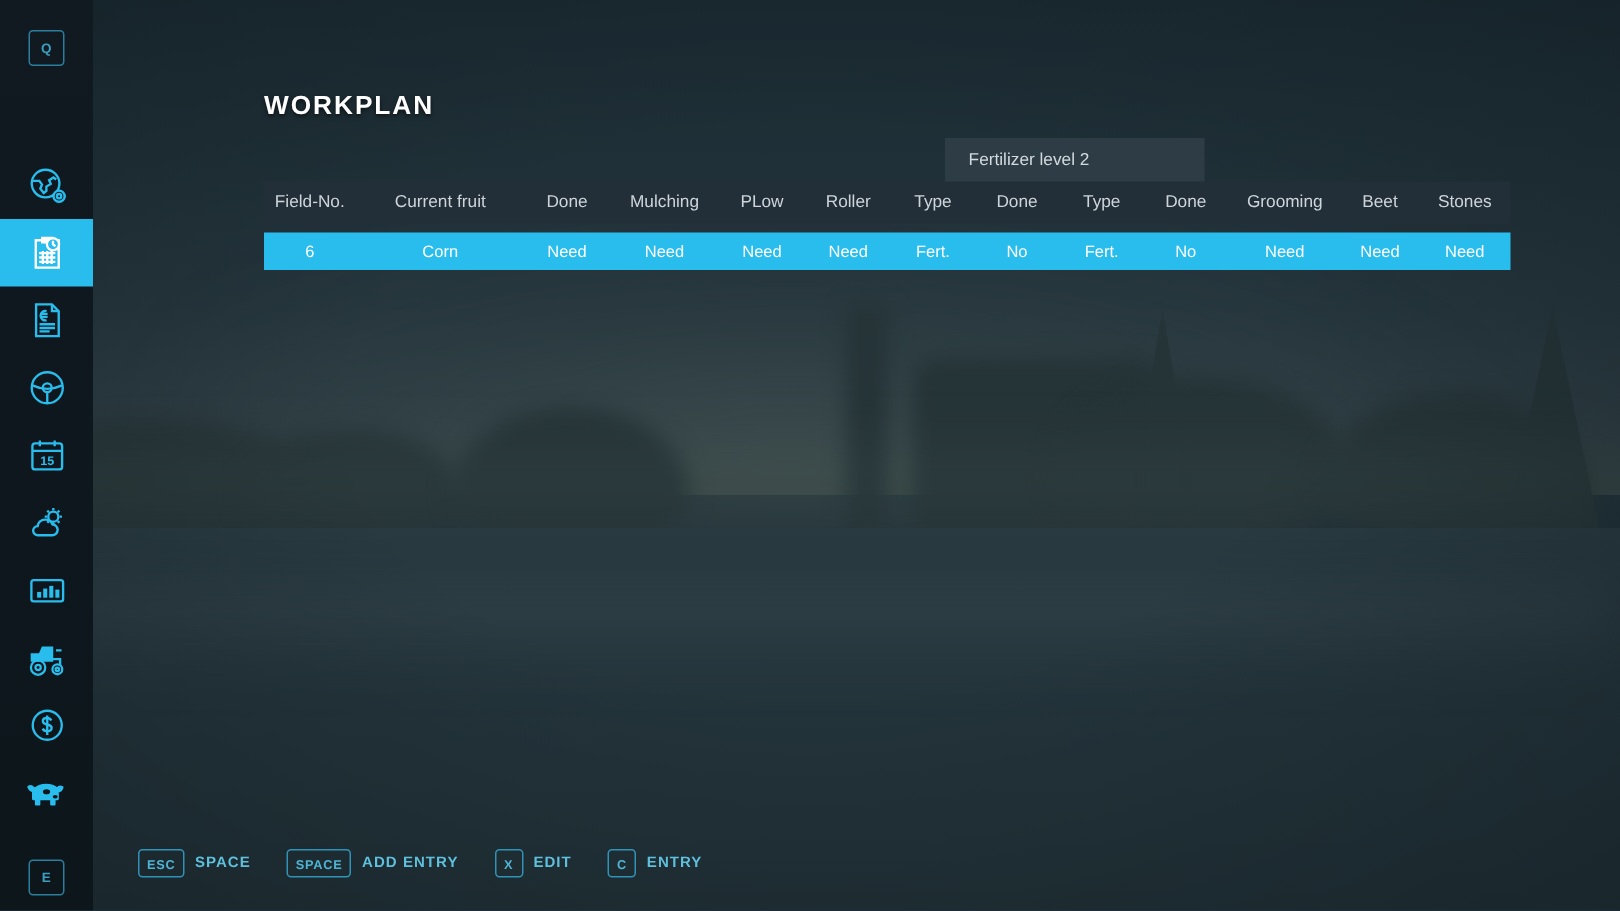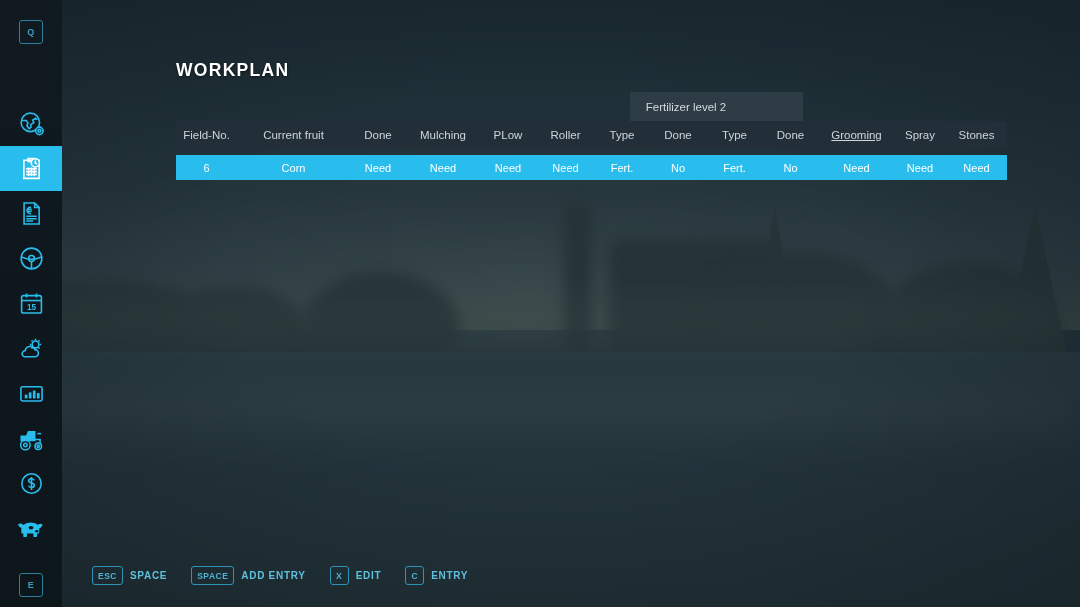--- a/index.html
+++ b/index.html
@@ -264,22 +264,22 @@
       <div class="col-cell" style="width: 61px;">Field-No.</div>
       <div class="col-cell" style="width: 113px;">Current fruit</div>
       <div class="col-cell" style="width: 56px;">Done</div>
       <div class="col-cell" style="width: 74px;">Mulching</div>
       <div class="col-cell" style="width: 56px;">PLow</div>
       <div class="col-cell" style="width: 59px; text-align: center;">Roller</div>
       <div class="col-cell" style="width: 54px;">Type</div>
       <div class="col-cell" style="width: 58px;">Done</div>
       <div class="col-cell" style="width: 55px;">Type</div>
       <div class="col-cell" style="width: 57px;">Done</div>
-      <div class="col-cell" style="width: 75px; text-decoration: underline;">Grooming</div>
-      <div class="col-cell" style="width: 52px;">Spray</div>
+      <div class="col-cell" style="width: 75px;">Grooming</div>
+      <div class="col-cell" style="width: 52px;">Beet</div>
       <div class="col-cell" style="width: 61px;">Stones</div>
     </div>
   <div class="grid-row" id="data-row">
       <div class="data-cell" style="width: 61px;">6</div>
       <div class="data-cell" style="width: 113px;">Corn</div>
       <div class="data-cell" style="width: 56px;">Need</div>
       <div class="data-cell" style="width: 74px;">Need</div>
       <div class="data-cell" style="width: 56px;">Need</div>
       <div class="data-cell" style="width: 59px;">Need</div>
       <div class="data-cell" style="width: 54px;">Fert.</div>

